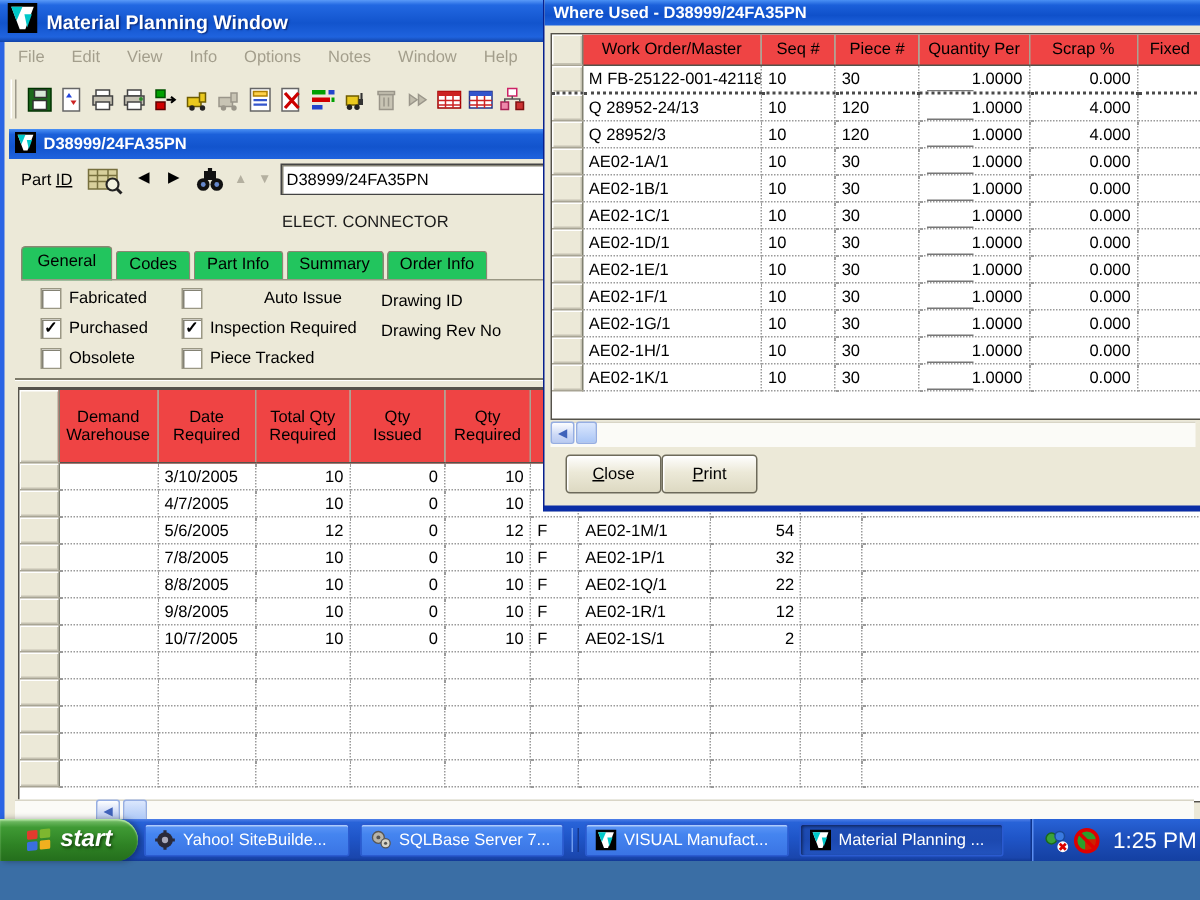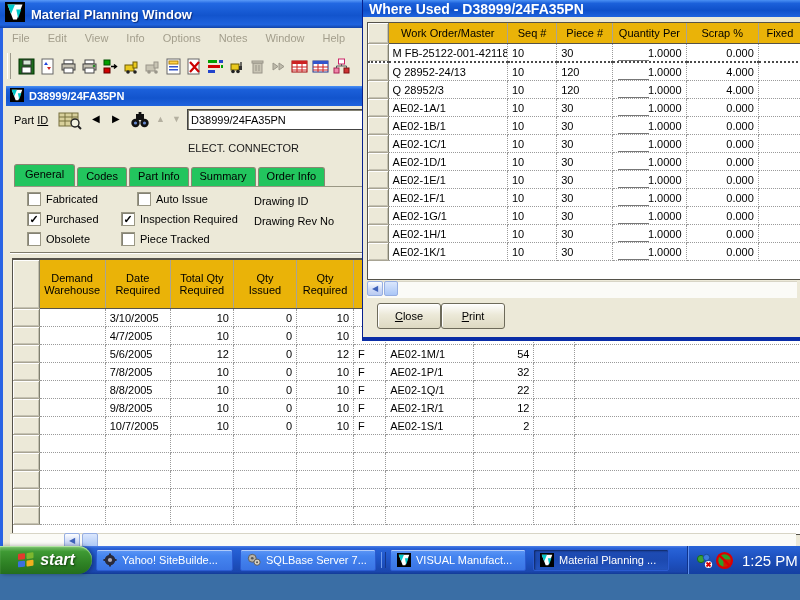--- a/index.html
+++ b/index.html
@@ -47,33 +47,33 @@
   .cb{width:12px;height:12px;background:#fff;box-shadow:inset 1px 1px 0 #848274,inset -1px -1px 0 #fff,0 0 0 1px #9a9784;
     display:inline-flex;align-items:center;justify-content:center;margin-right:6px;}
   .cb .mark{font-size:11px;font-weight:bold;color:#000;line-height:10px;}
   .cb-label,.plain-label{font-size:11px;color:#000;}
   .plain-label{position:absolute;}
   .sep-line{position:absolute;left:4px;top:166px;width:786px;height:2px;background:linear-gradient(180deg,#7d7a6a 0,#7d7a6a 1px,#fff 1px,#fff 2px);}
   
   .grid-wrap{position:absolute;background:#fff;border:1px solid #55524a;overflow:hidden;}
   .demand-wrap{left:6px;top:172px;width:788px;height:274px;border-top:2px solid #55524a;}
   table.grid{border-collapse:collapse;table-layout:fixed;font-size:11px;color:#000;width:100%;}
-  table.grid th{background:#eab308;font-weight:normal;text-align:center;border-right:1px solid #a8a494;border-bottom:1px solid #55524a;padding:1px 2px;}
+  table.grid th{background:#ef4444;font-weight:normal;text-align:center;border-right:1px solid #a8a494;border-bottom:1px solid #55524a;padding:1px 2px;}
   table.grid td{border-right:1px dotted #9a9a9a;border-bottom:1px dotted #9a9a9a;padding:0 4px;height:17px;line-height:16px;
     white-space:nowrap;overflow:hidden;}
   table.grid td.sel,table.grid th.sel{background:#ece9d8;border-right:1px solid #808070;border-bottom:1px solid #a8a494;
     box-shadow:inset 1px 1px 0 #fff,inset -1px -1px 0 #c5c2b2;}
   td.num{text-align:right;}
   .demand-wrap th{height:46px;vertical-align:middle;}
   
   .whereused{position:absolute;left:362px;top:0;width:438px;height:341px;background:#ece9d8;z-index:6;
     border-left:1px solid #07208e;border-bottom:4px solid #0a2da6;box-sizing:border-box;}
   .wu-titlebar{position:absolute;left:0;top:0;width:100%;height:17px;
     background:linear-gradient(180deg,#4a90f4 0%,#1b60da 20%,#0f50ca 60%,#1f63de 100%);
-    display:flex;align-items:center;color:#fff;font-weight:bold;font-size:14px;padding-left:6px;box-sizing:border-box;}
+    display:flex;align-items:center;color:#fff;font-weight:bold;font-size:11px;padding-left:6px;box-sizing:border-box;}
   .wu-wrap{left:4px;top:22px;width:434px;height:256px;}
   .wu-wrap th{height:18px;}
   .wu-wrap tbody tr:first-child td{border-bottom:2px dotted #4a4a4a;}
   td.qper{position:relative;}
   td.qper::after{content:"";position:absolute;left:5px;bottom:0;width:42%;border-bottom:1px solid #777;}
   
   .sb-btn{position:absolute;width:16px;height:15px;background:linear-gradient(180deg,#fdfeff,#cdd9f6 60%,#b9cbf2);
     border:1px solid #96aee2;border-radius:2px;color:#3f62ba;display:flex;align-items:center;justify-content:center;font-size:8px;box-sizing:border-box;}
   .sb-thumb{position:absolute;width:16px;height:15px;background:linear-gradient(180deg,#dbe7fd,#aac6f6);
     border:1px solid #96aee2;border-radius:2px;box-sizing:border-box;}
@@ -339,21 +339,21 @@
             <span class="mark">✓</span>
           </span>
         <span class="cb-label">Purchased</span>
       </div>
       <div class="check-item" style="left:22px;top:147px;">
         <span class="cb">
             <span class="mark"></span>
           </span>
         <span class="cb-label">Obsolete</span>
       </div>
-      <div class="check-item" style="left:132px;top:107px;">
+      <div class="check-item" style="left:116px;top:107px;gap:36px;">
         <span class="cb">
             <span class="mark"></span>
           </span>
         <span class="cb-label">Auto Issue</span>
       </div>
       <div class="check-item" style="left:116px;top:127px;">
         <span class="cb">
             <span class="mark">✓</span>
           </span>
         <span class="cb-label">Inspection Required</span>

